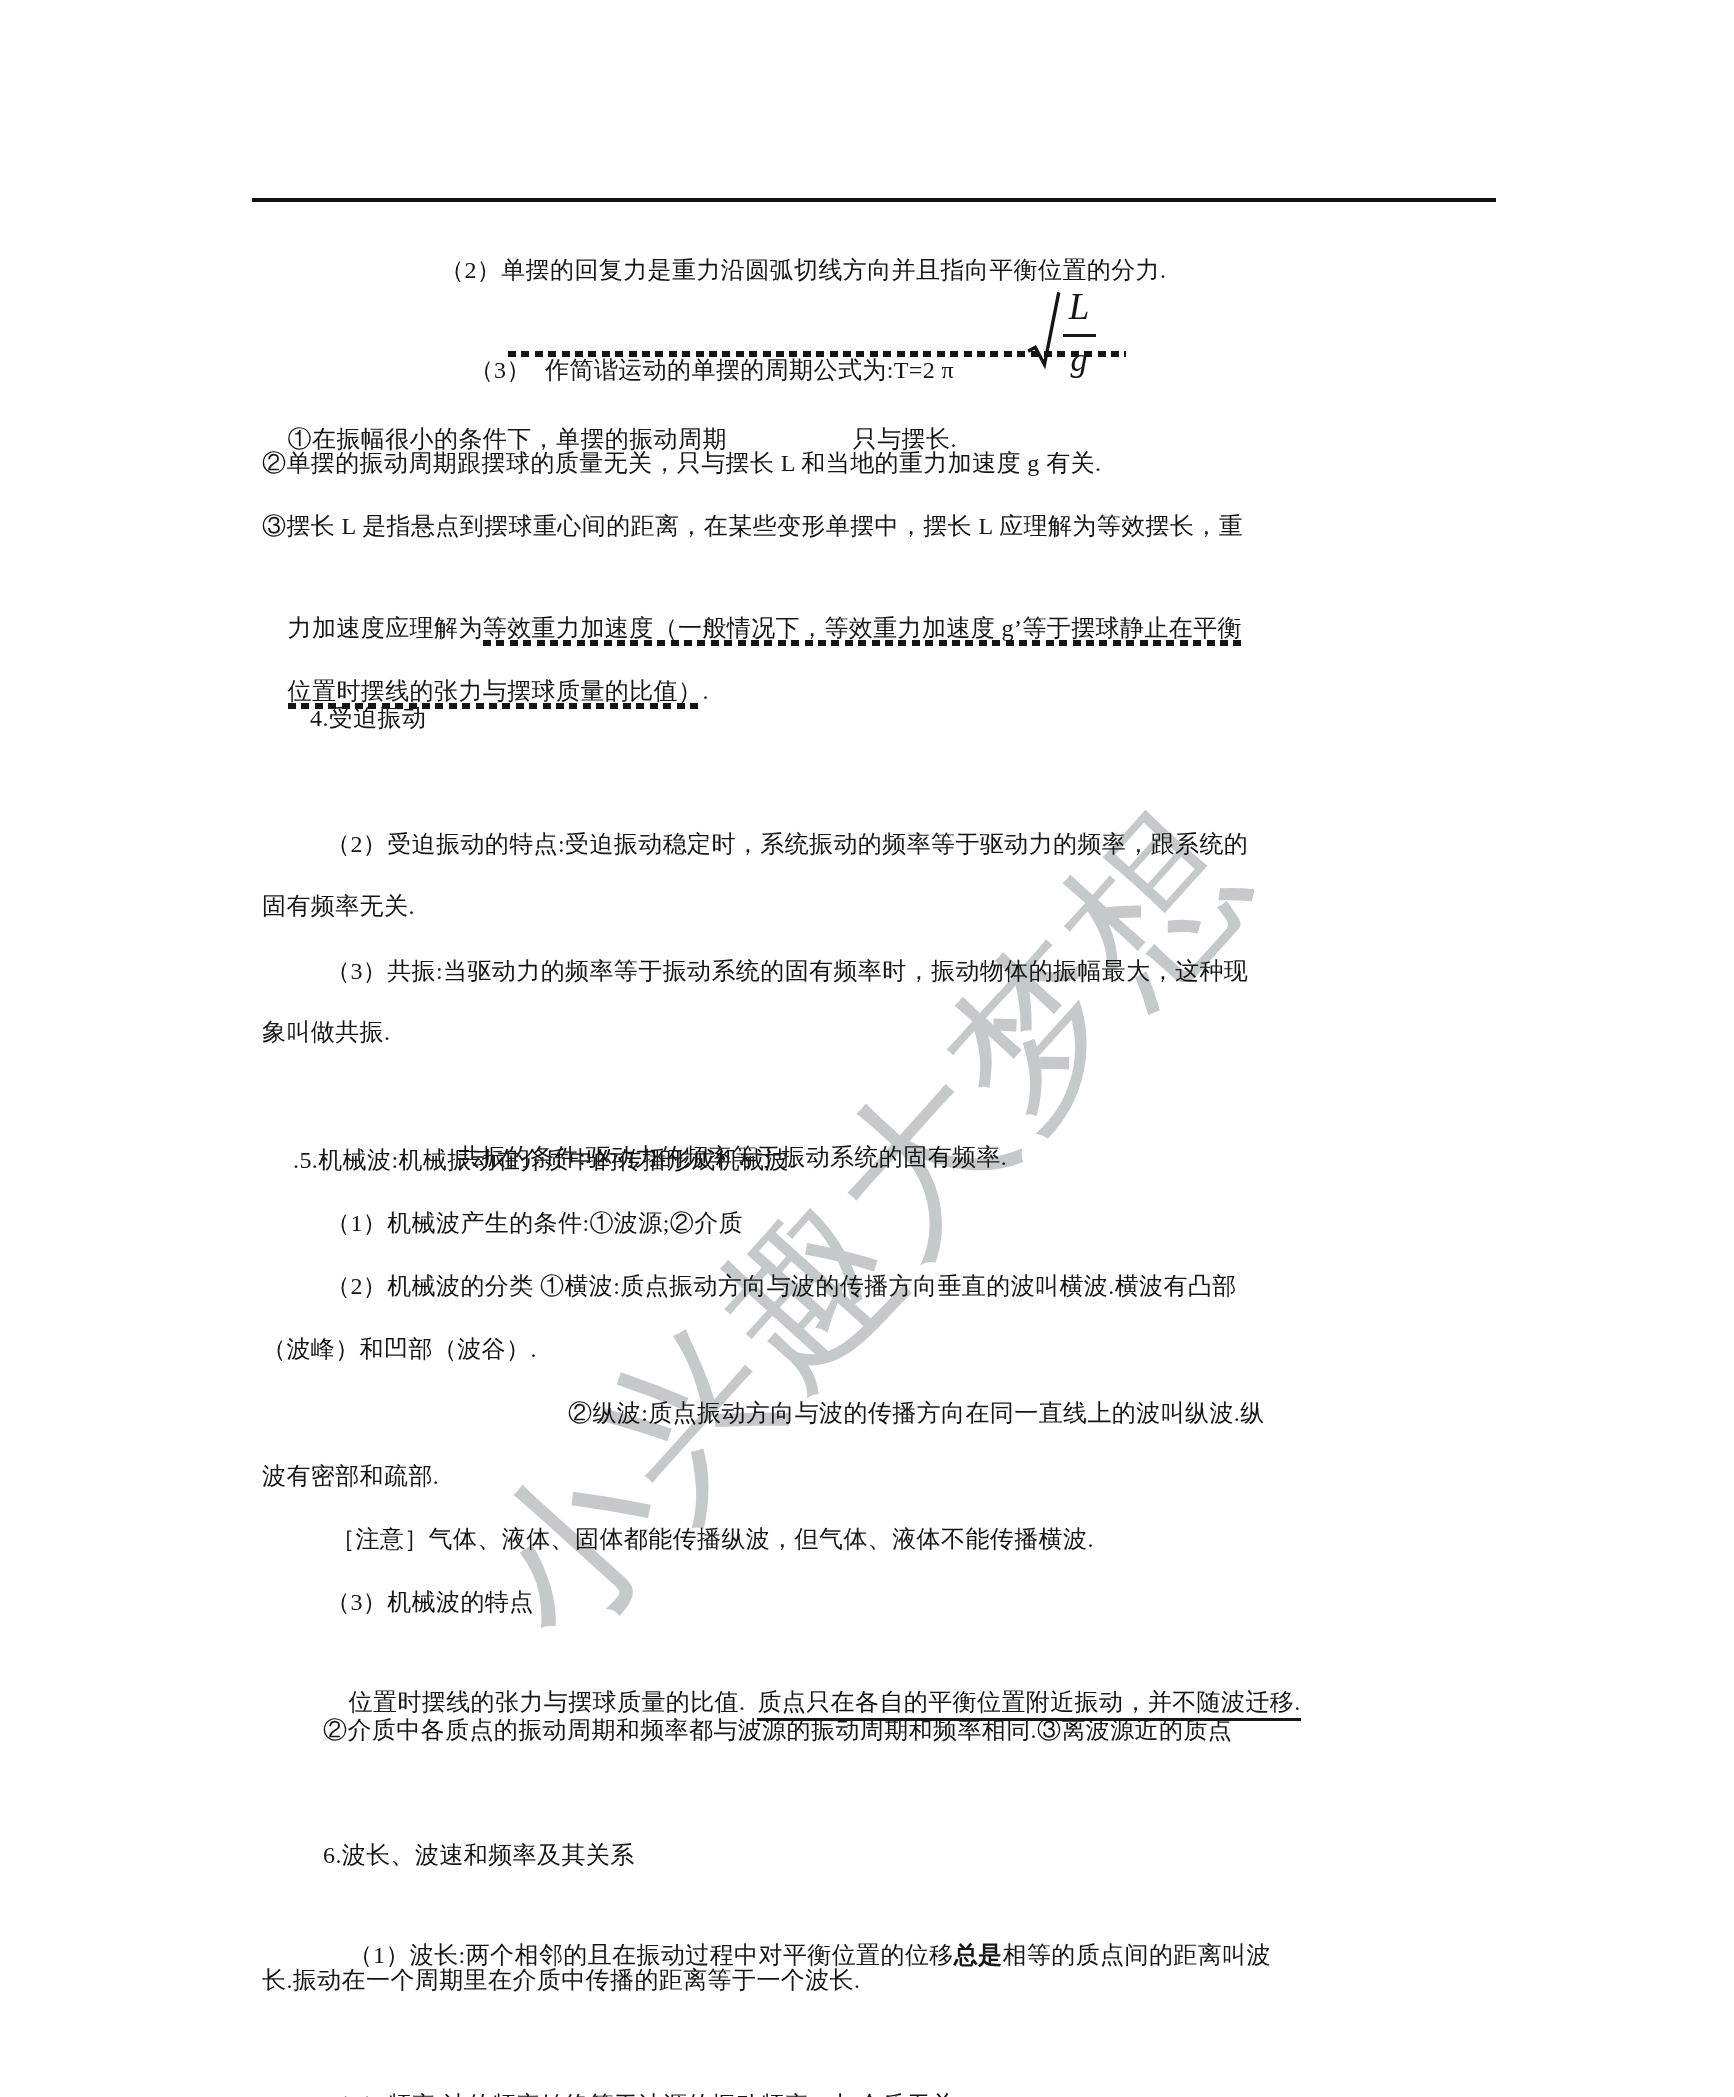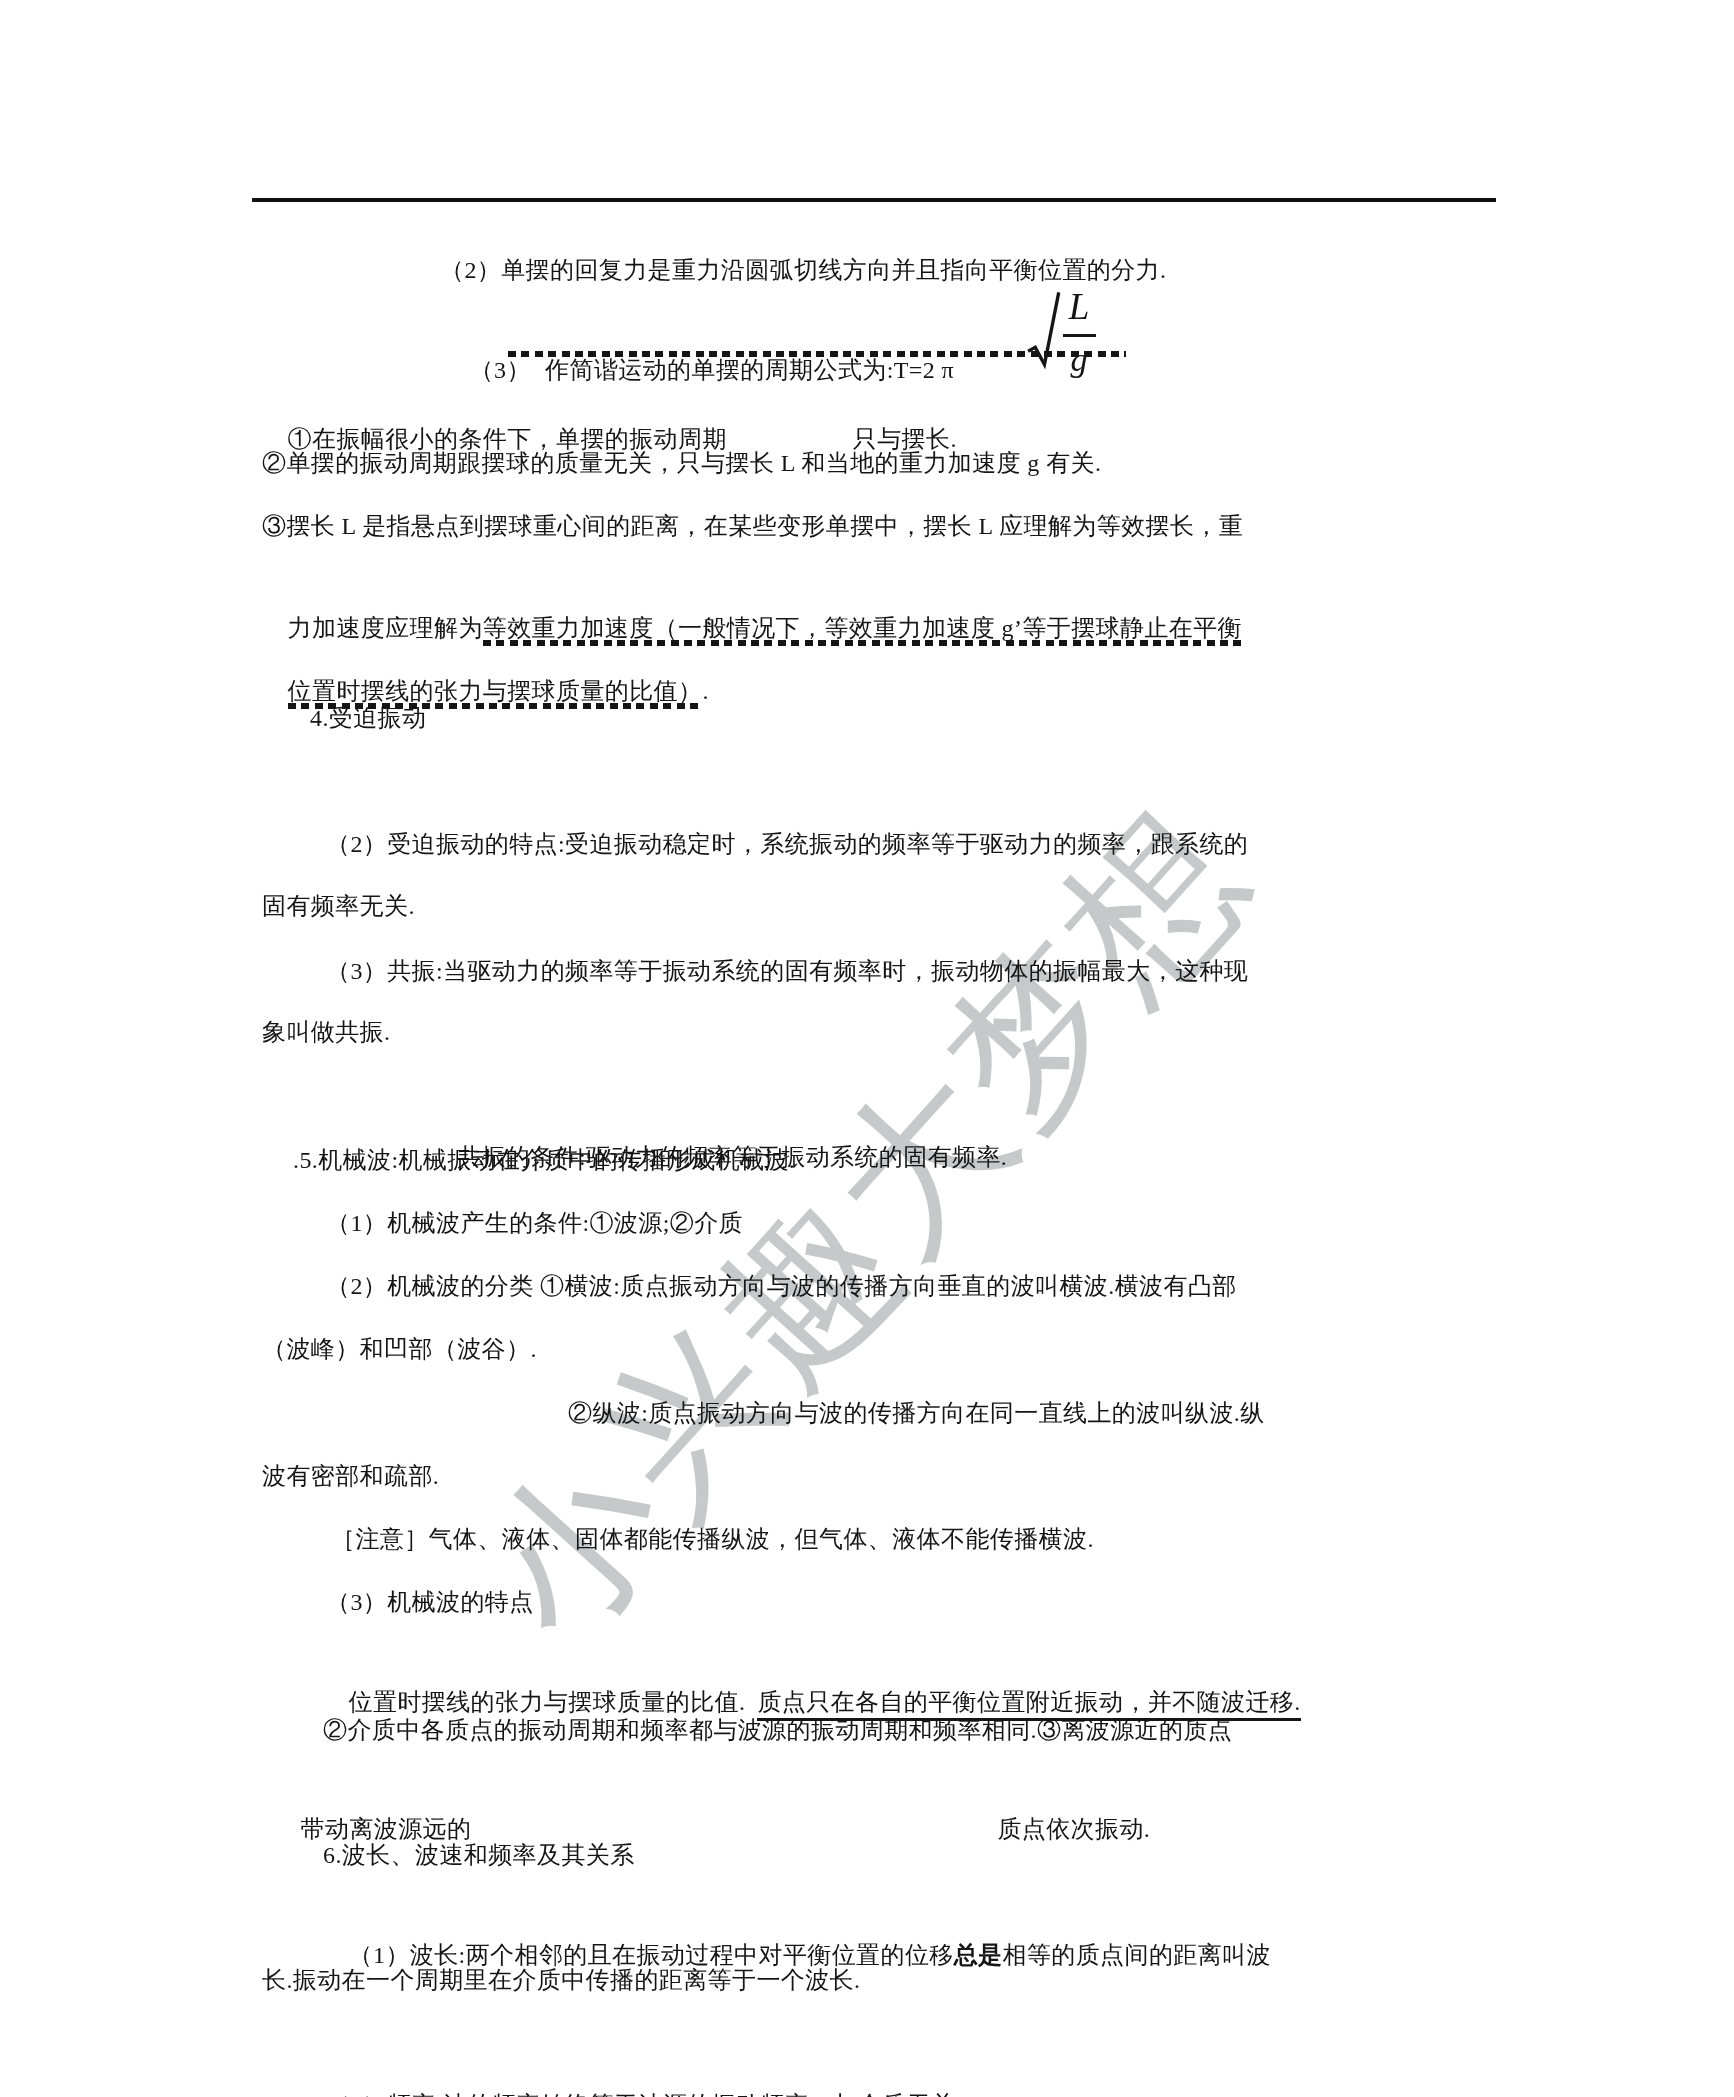--- a/index.html
+++ b/index.html
@@ -145,23 +145,20 @@
   <div class="tline" style="left:331px;top:1521px;">［注意］气体、液体、固体都能传播纵波，但气体、液体不能传播横波.</div>
 
   <div class="tline" style="left:326px;top:1584px;">（3）机械波的特点</div>
 
   <div class="tline" style="left:323px;top:1647px;">
     <span>位置时摆线的张力与摆球质量的比值.</span><span class="u-solid">质点只在各自的平衡位置附近振动，并不随波迁移.</span>
   </div>
 
   <div class="tline" style="left:323px;top:1712px;">②介质中各质点的振动周期和频率都与波源的振动周期和频率相同.③离波源近的质点</div>
 
-  <div class="tline" style="left:275px;top:1774px;">
-    <span>带动离波源远的</span><span class="gap1260"></span><span>质点依次振动.</span>
-  </div>
 
   <div class="tline" style="left:323px;top:1837px;">6.波长、波速和频率及其关系</div>
 
   <div class="tline" style="left:323px;top:1900px;">
     <span>（1）波长:两个相邻的且在振动过程中对平衡位置的位移</span><span class="bold">总是</span><span>相等的质点间的距离叫波</span>
   </div>
 
   <div class="tline" style="left:262px;top:1962px;">长.振动在一个周期里在介质中传播的距离等于一个波长.</div>
 
 

